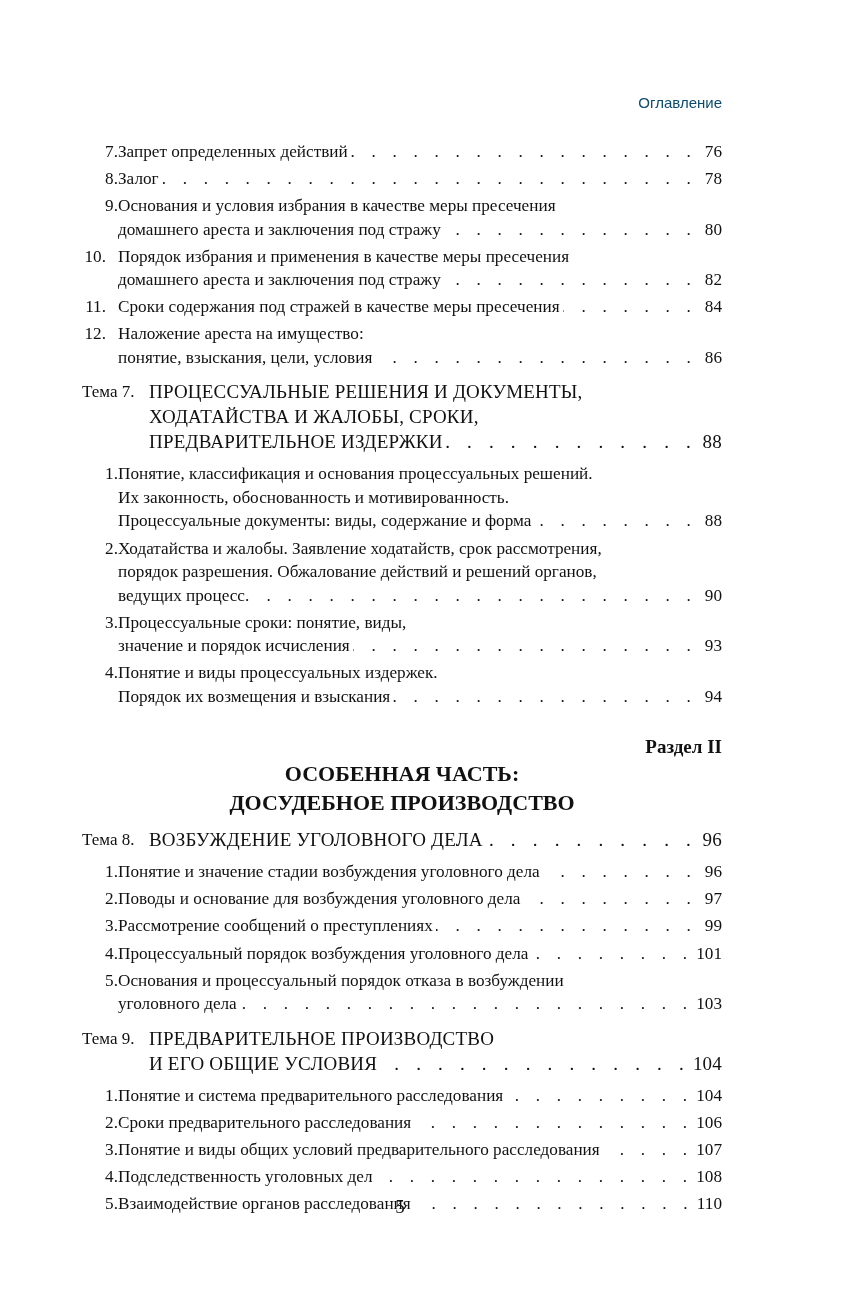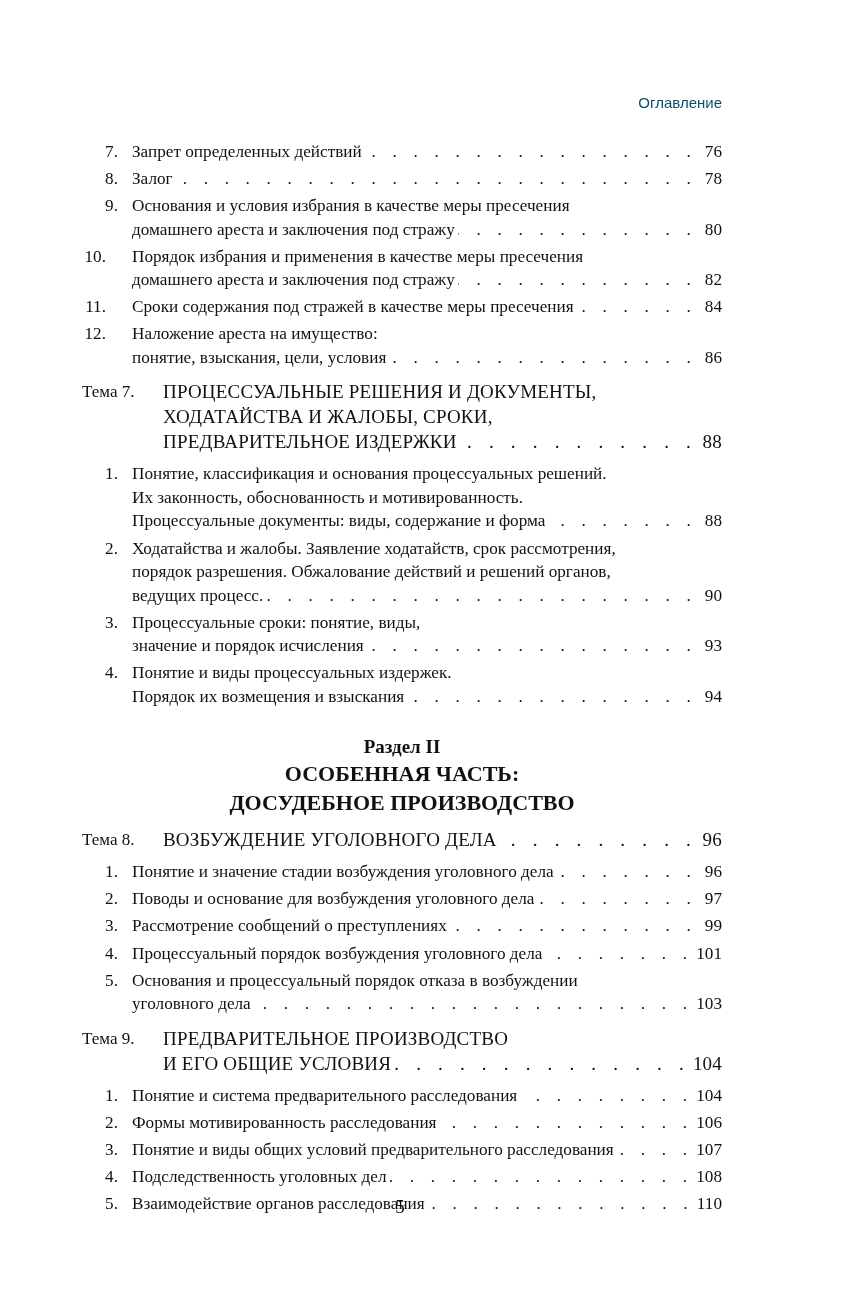--- a/index.html
+++ b/index.html
@@ -14,32 +14,32 @@
     font-size: 15px; color: #0c4a6e;
   }
   .toc {
     position: absolute; left: 82px; top: 140px; width: 640px;
   }
   .entry { position: relative; font-size: 17.2px; line-height: 23.5px; }
   .sub { margin-left: 36px; margin-bottom: 3.6px; }
   .sub .num { position: absolute; left: -2px; width: 37px; text-align: right; transform: translateX(-35px); }
   .sub .num2 { left: -14px; }
   .text { display: block; padding-left: 0; }
-  .line { display: flex; align-items: flex-start; white-space: nowrap; margin-left: 14px; }
+  .line { display: flex; align-items: flex-start; white-space: nowrap; }
   .line .t { flex: 0 0 auto; }
   .line .dots {
     flex: 1 1 auto; overflow: hidden; white-space: nowrap; letter-spacing: 6.2px;
     color: #111; margin: 0 3px; text-align: right; direction: rtl;
   }
   .line .pg { flex: 0 0 auto; min-width: 22px; text-align: right; }
   .theme { font-size: 19px; line-height: 25px; margin-top: 10px; margin-bottom: 8px; }
   .theme .label { position: absolute; left: 0; top: 0; font-size: 17px; }
   .theme .body { margin-left: 67px; letter-spacing: 0.2px; }
   .section-title {
-    text-align: center; font-weight: bold; font-size: 19px; line-height: 25px;
+    text-align: right; font-weight: bold; font-size: 19px; line-height: 25px;
     width: 640px; margin-top: 26px;
   }
   .section-head {
     text-align: center; font-weight: bold; font-size: 22px; line-height: 29px;
     width: 640px; margin-bottom: 6px;
   }
   .folio {
     position: absolute; top: 1196px; left: 0; width: 800px; text-align: center;
     font-size: 19px;
   }
@@ -288,21 +288,21 @@
             <span class="t">Понятие и система предварительного расследования</span>
             <span class="dots"> . . . . . . . . . . . . . . . . . . . . . . . . . . . . . . . . . . . . . . . . . . . . . . . . . . . . . . . . . . . . . . . . . . . . . . . . . . . . . . . .</span>
             <span class="pg">104</span>
           </div>
         </div>
       </div>
       <div class="entry sub">
         <span class="num">2.</span>
         <div class="text">
           <div class="line">
-            <span class="t">Формы мотивированность расследования</span>
+            <span class="t">Сроки предварительного расследования</span>
             <span class="dots"> . . . . . . . . . . . . . . . . . . . . . . . . . . . . . . . . . . . . . . . . . . . . . . . . . . . . . . . . . . . . . . . . . . . . . . . . . . . . . . . .</span>
             <span class="pg">106</span>
           </div>
         </div>
       </div>
       <div class="entry sub">
         <span class="num">3.</span>
         <div class="text">
           <div class="line">
             <span class="t">Понятие и виды общих условий предварительного расследования</span>

